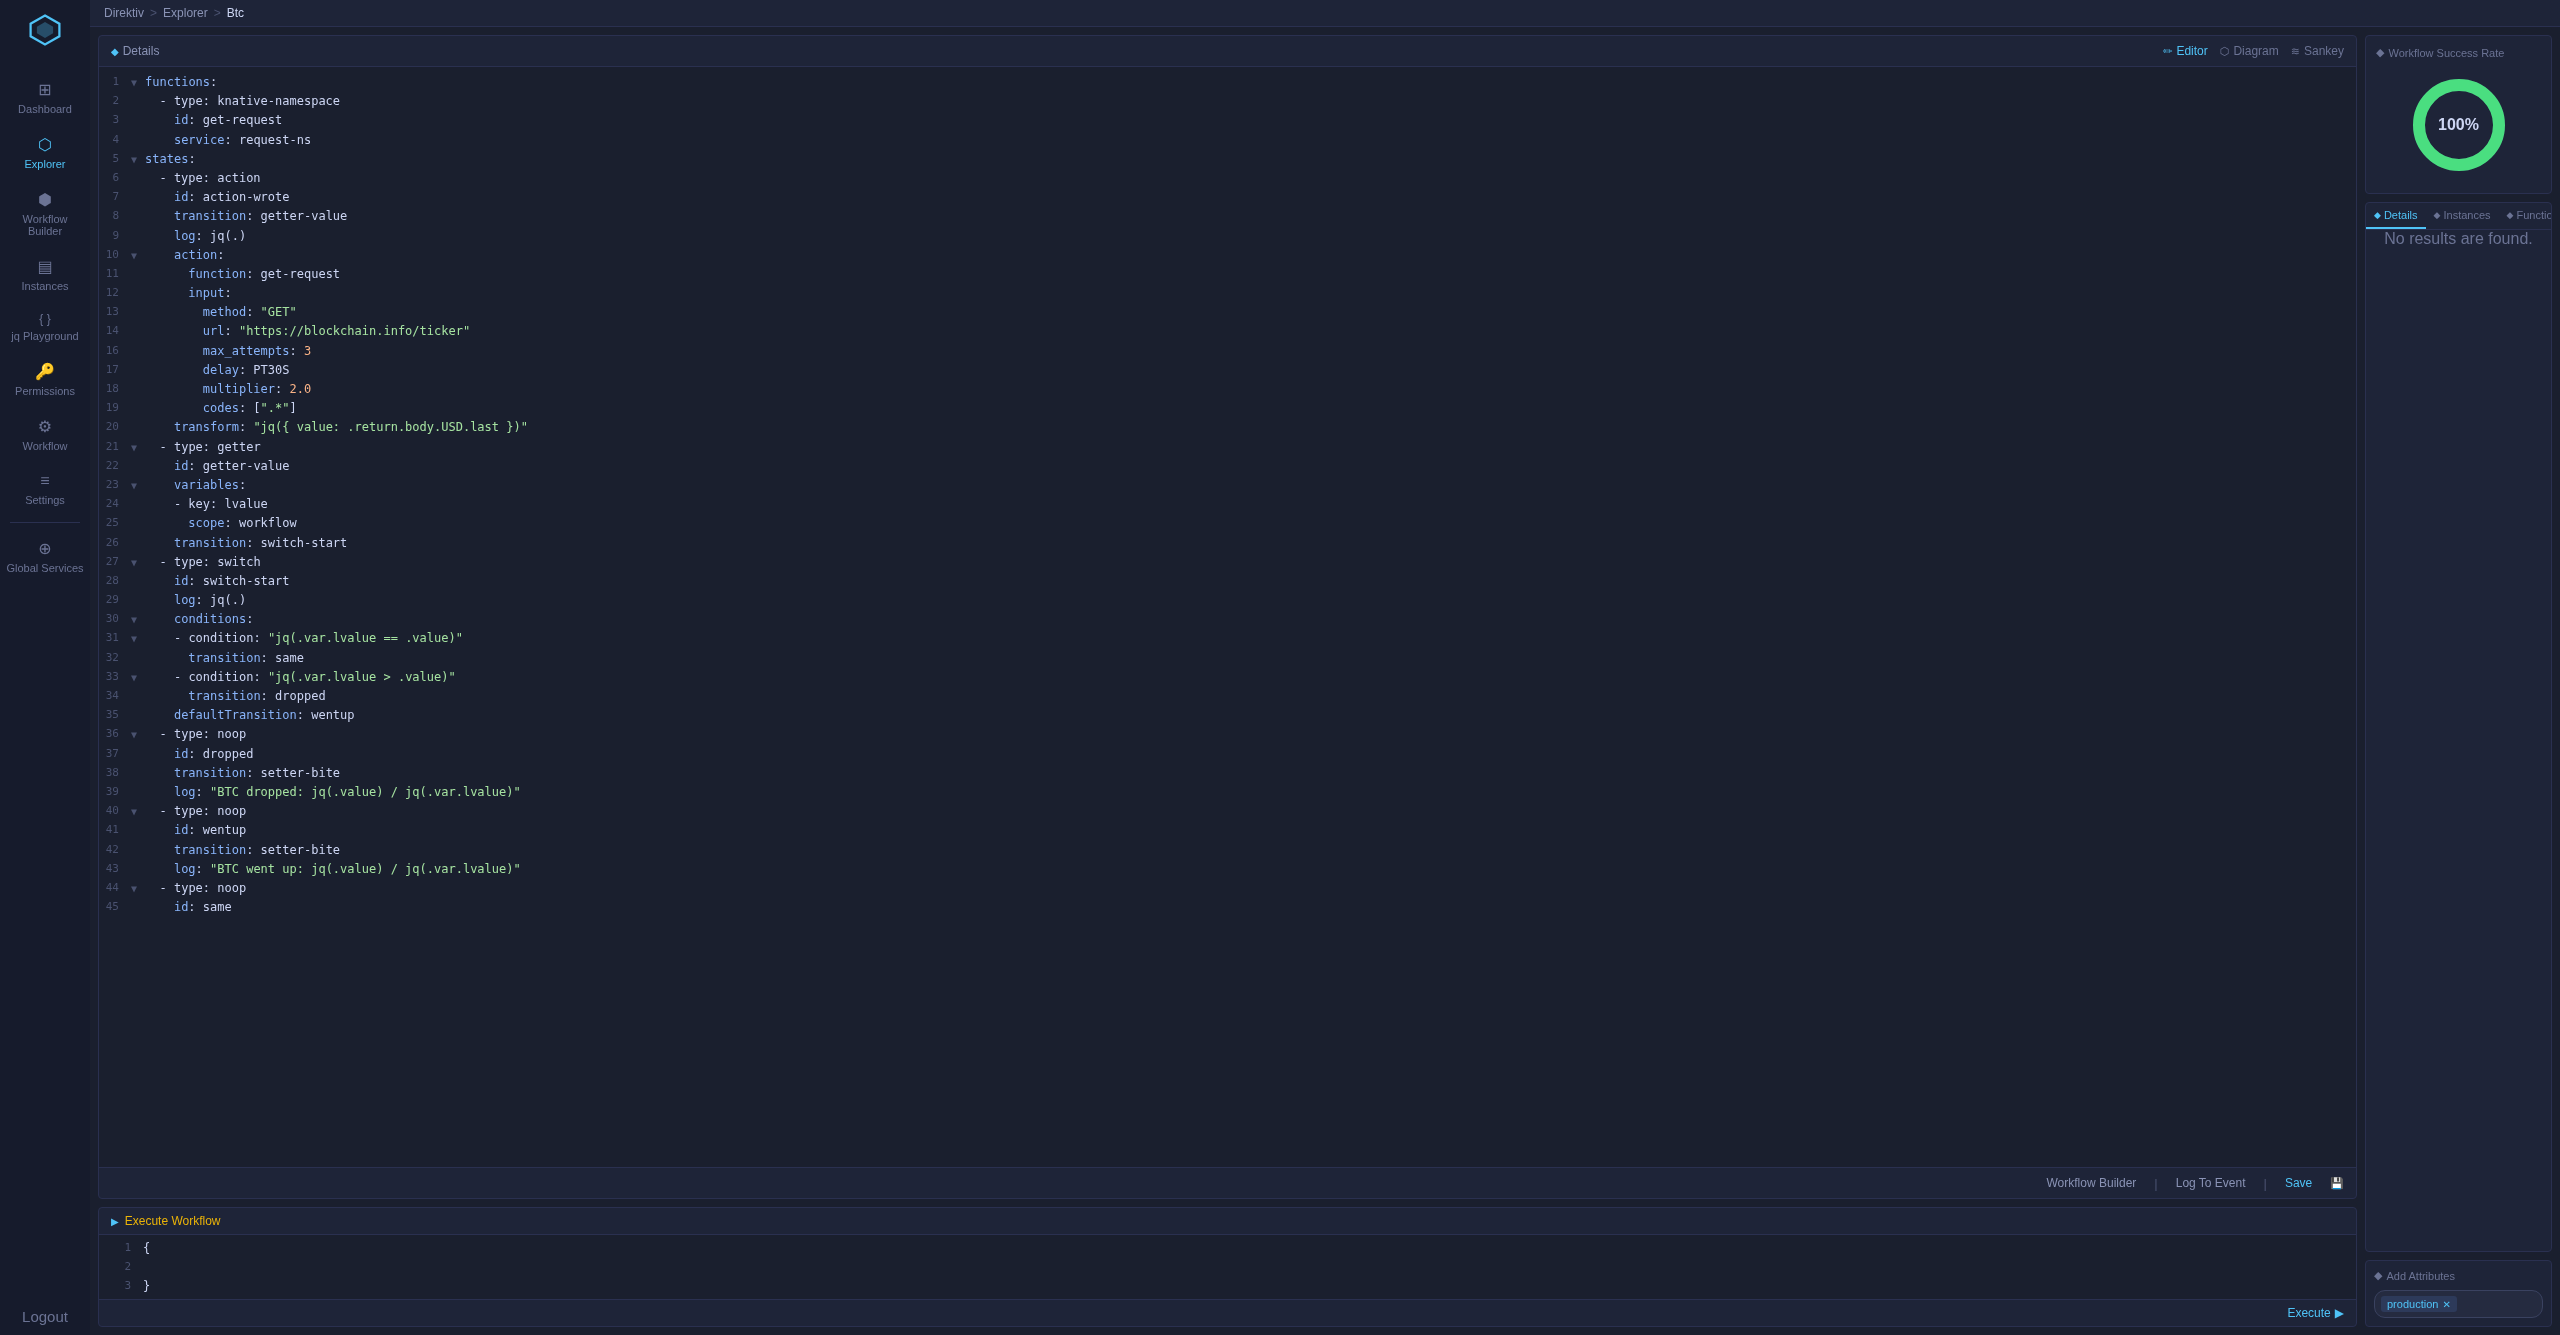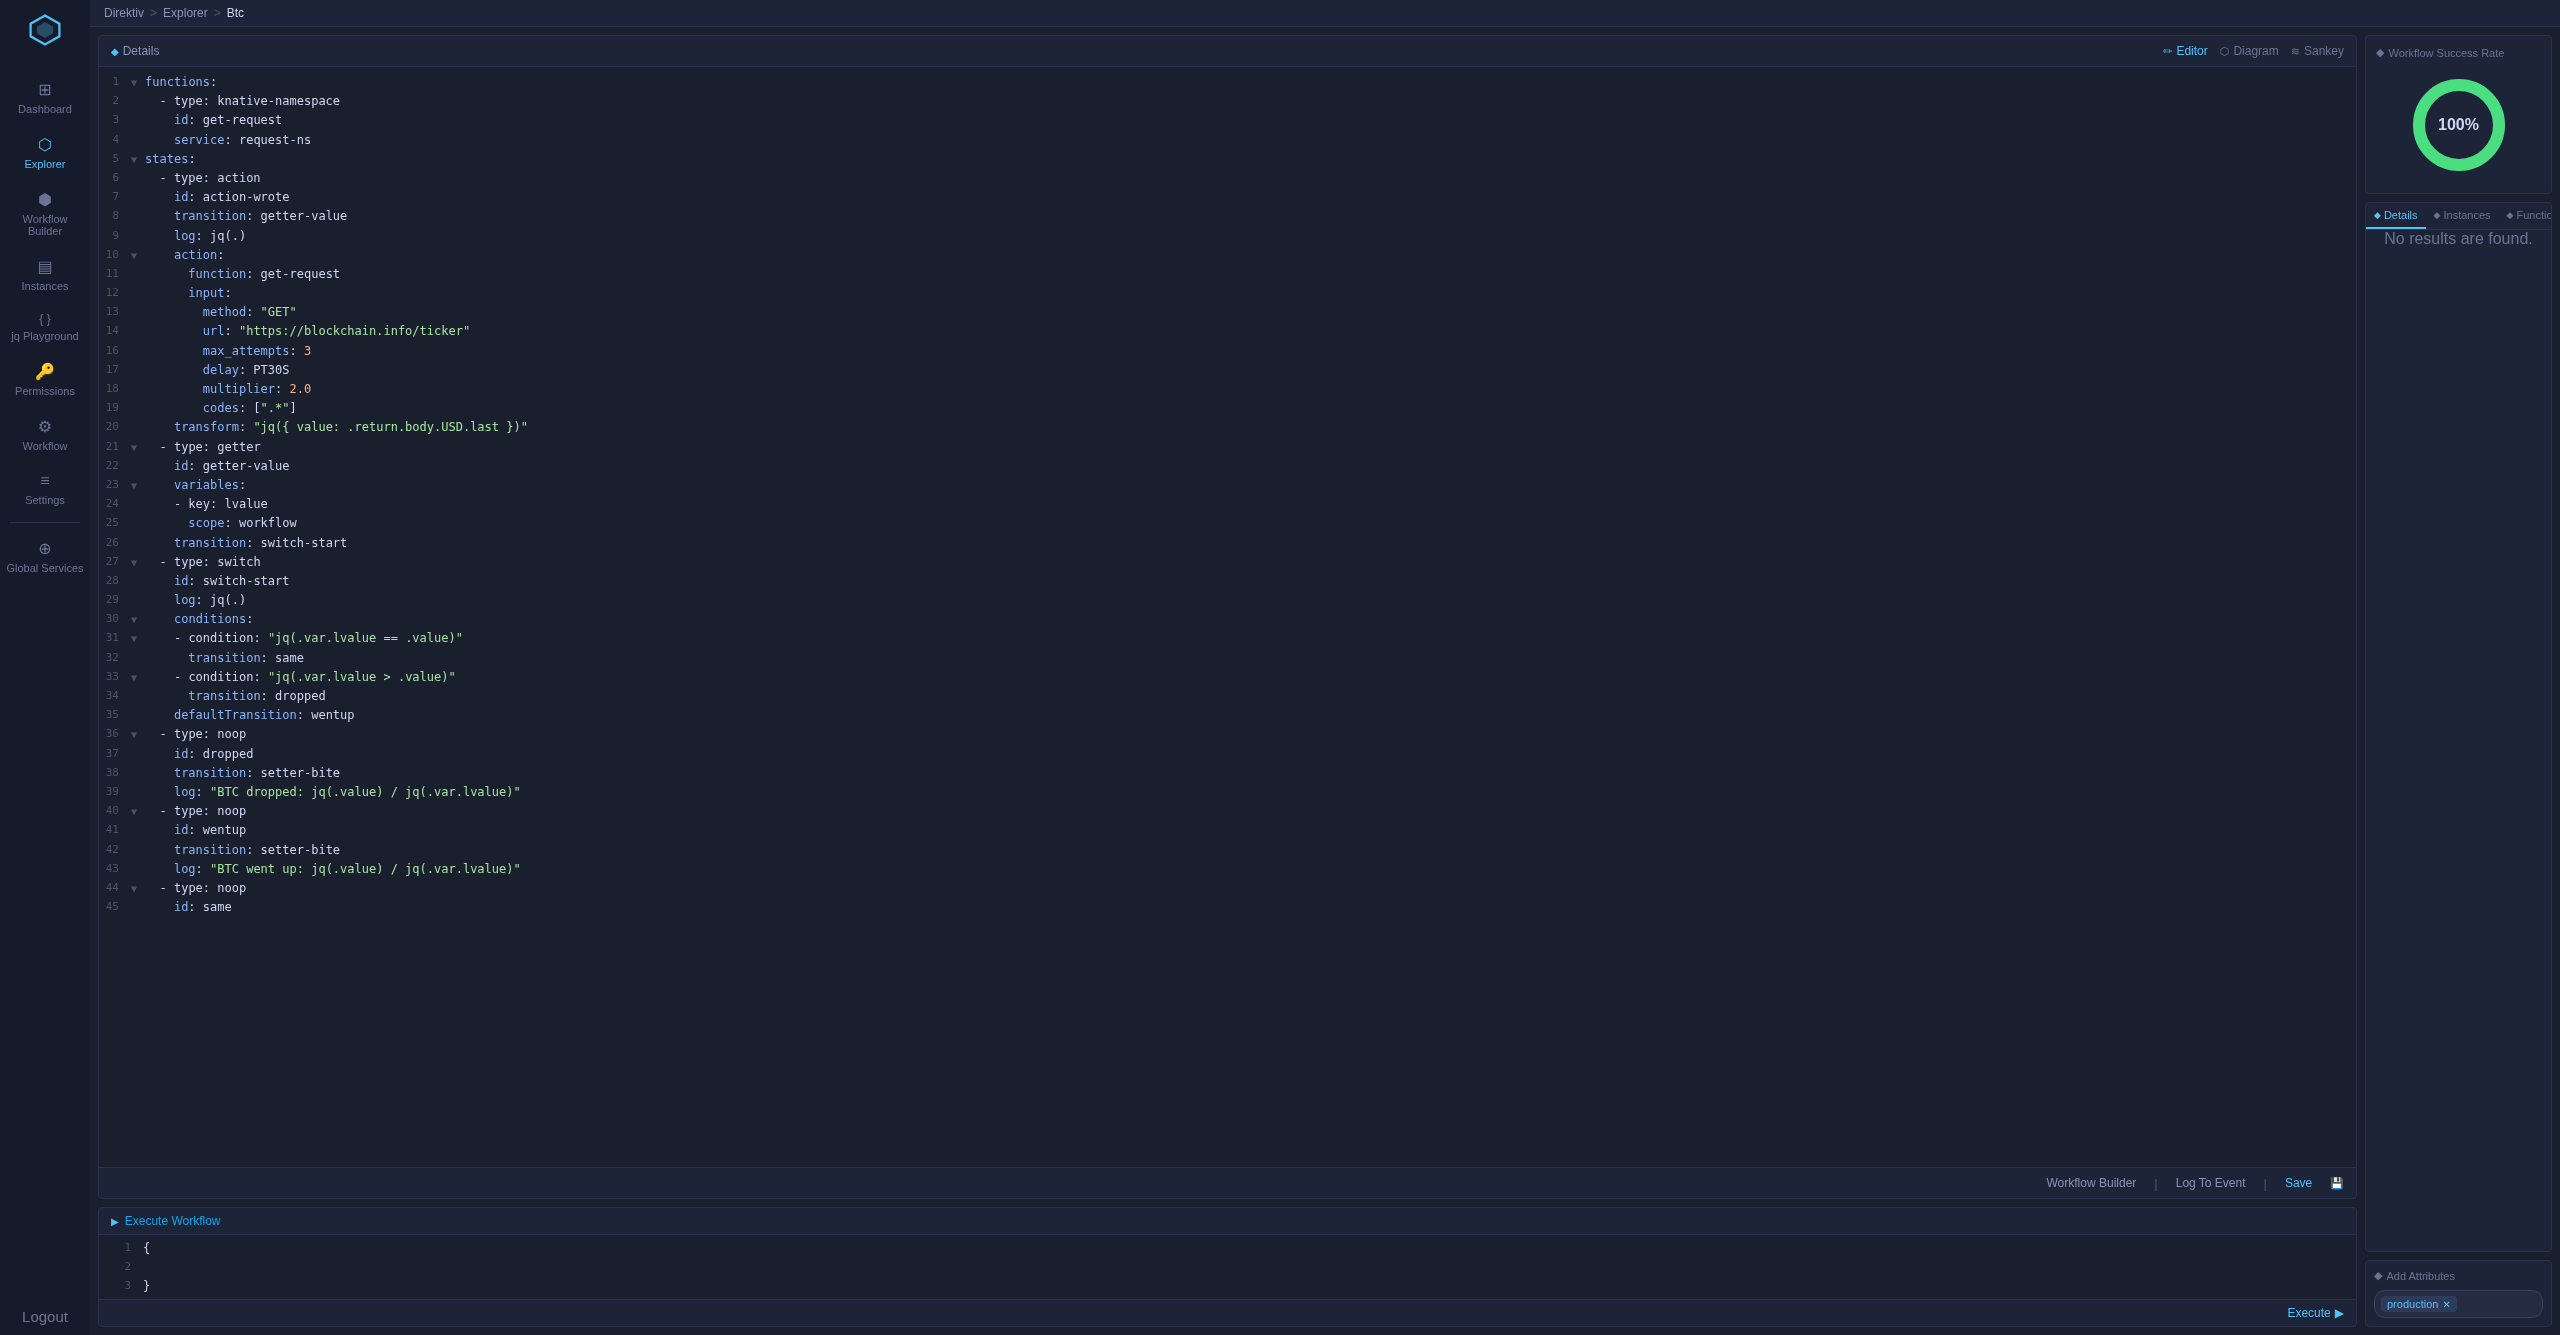--- a/index.html
+++ b/index.html
@@ -223,21 +223,21 @@
     }
     .execute-header {
       display: flex;
       align-items: center;
       padding: 6px 12px;
       gap: 6px;
       border-bottom: 1px solid #2a3050;
       cursor: pointer;
     }
     .execute-header .arrow { color: #4fc3f7; font-size: 10px; }
-    .execute-header .label { font-size: 12px; color: #0ea5e9; }
+    .execute-header .label { font-size: 12px; color: #eab308; }
     .execute-body {
       flex: 1;
       background: #1a1f2e;
       font-family: 'Consolas', 'Monaco', monospace;
       font-size: 12px;
       padding: 6px 12px;
       overflow: auto;
     }
     .execute-footer {
       display: flex;

